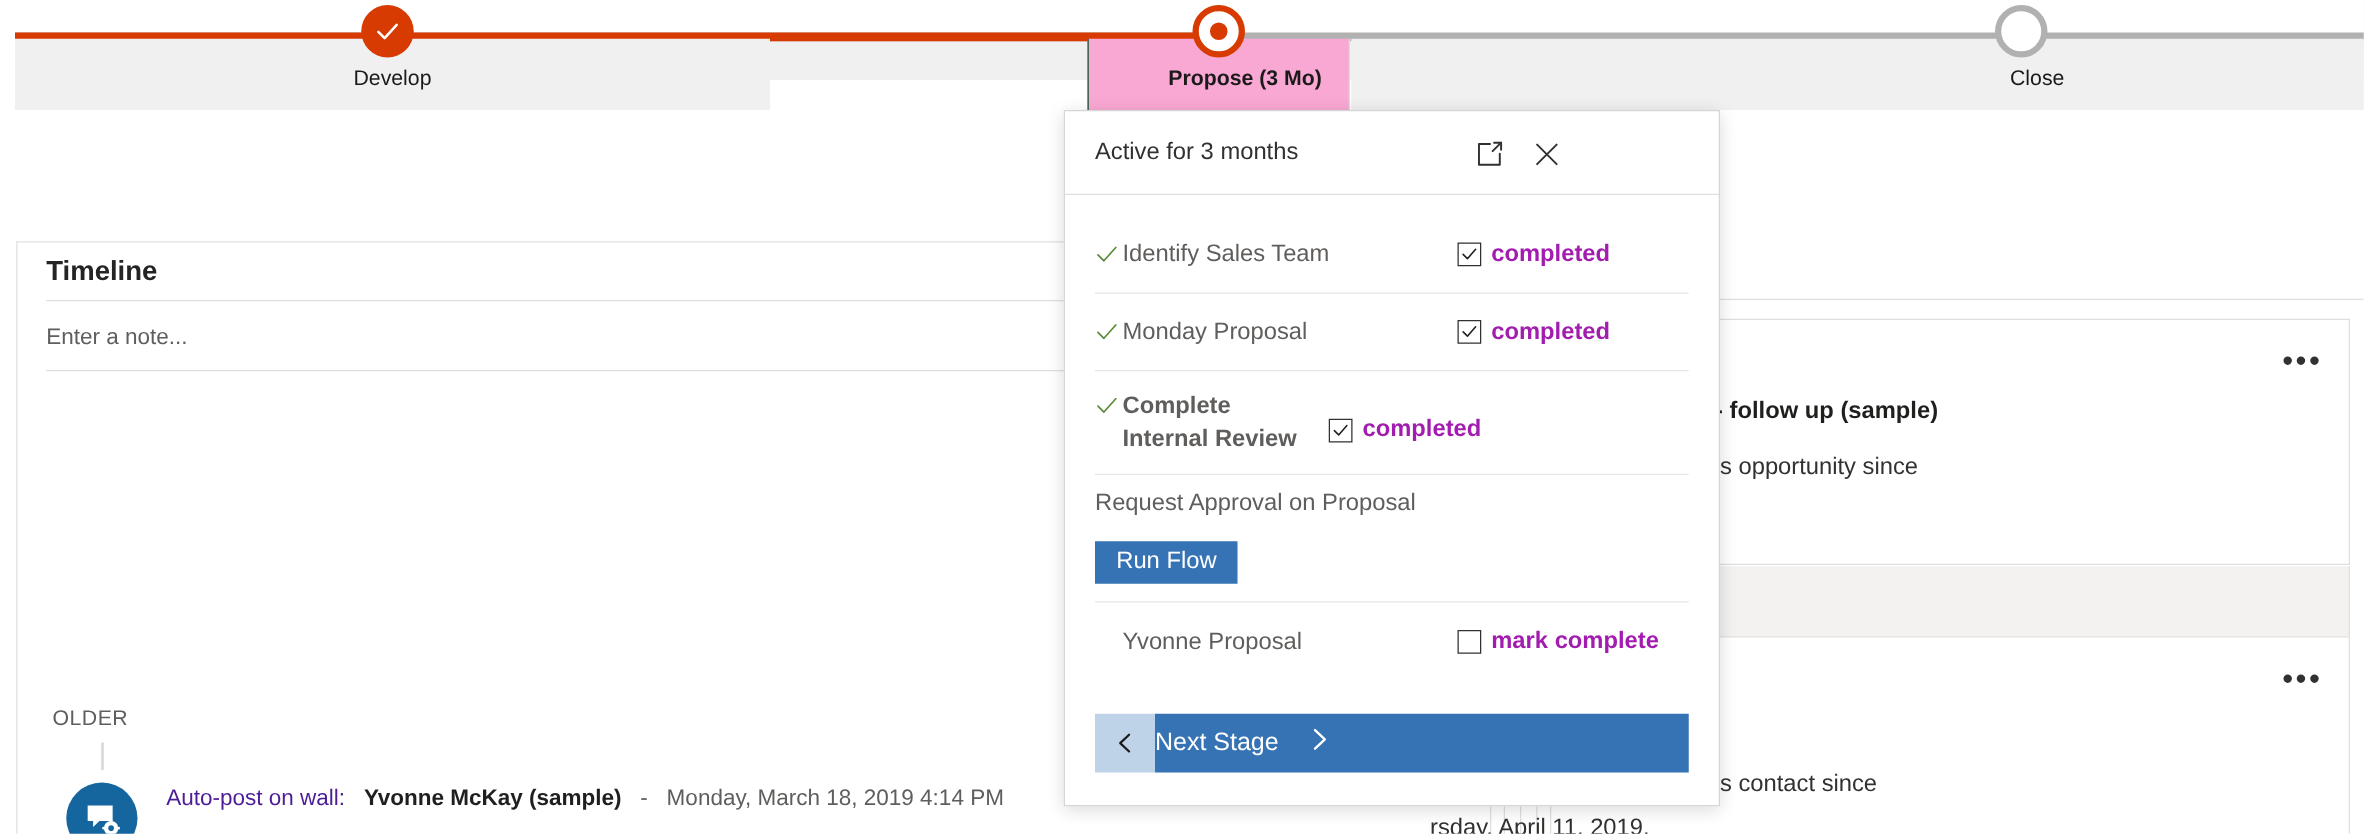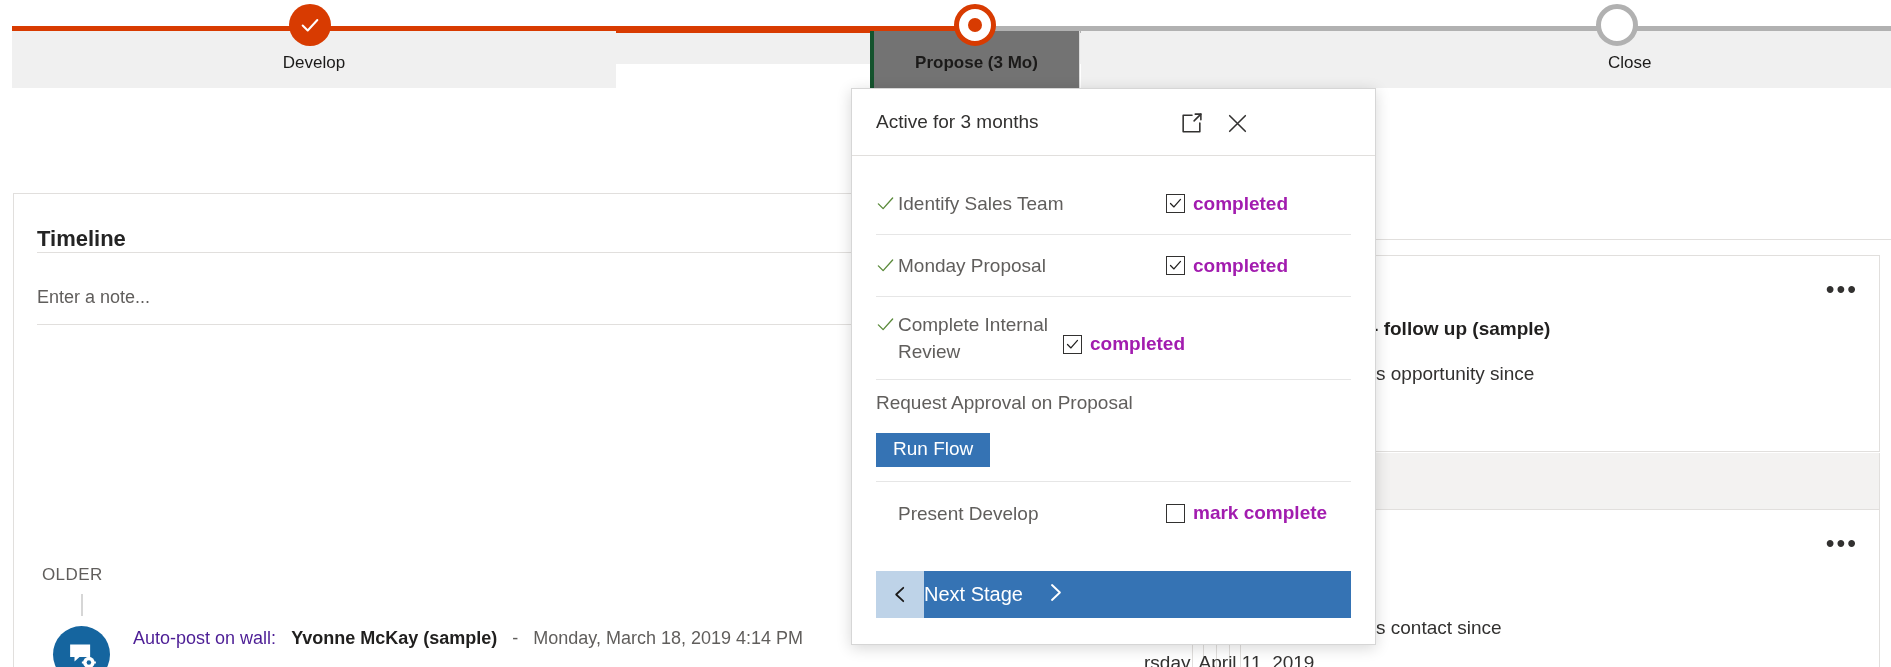--- a/index.html
+++ b/index.html
@@ -29,23 +29,24 @@
   }
   .bpf-rail-done {
     position: absolute; left: 0; top: 26px; width: 963px; height: 7px;
     background: #d83b01;
   }
   .bpf-tab {
     position: absolute; top: 31px; height: 57px;
     background: #f0f0f0;
   }
   .bpf-tab.active {
-    background: #737373;
-    border-left: 4px solid #14532d;
+    background: #f9a8d4;
+    border-left: 1px solid #14532d;
     border-right: 1px solid #dcdcdc;
+    padding-left: 21px;
   }
   .bpf-label {
     position: absolute; width: 100%; text-align: center;
     top: 22px; font-size: 17px; color: #1b1a19; white-space: nowrap;
   }
   .bpf-label.active { font-weight: bold; }
   .bpf-node {
     position: absolute; top: 4px;
     width: 42px; height: 42px; border-radius: 50%;
   }
@@ -69,32 +70,31 @@
 
   
   .timeline-card {
     position: absolute; left: 13px; top: 193px;
     width: 1180px; height: 474px;
     background: #ffffff;
     border: 1px solid #e1dfdd;
     border-bottom: none;
   }
   .timeline-head {
-    position: absolute; left: 23px; top: 12px;
+    position: absolute; left: 23px; top: 0px;
     width: 1155px; height: 47px;
-    display: flex; align-items: flex-end;
+    display: flex; align-items: center;
     border-bottom: 1px solid #e1dfdd;
   }
   .timeline-title { font-size: 22px; font-weight: bold; color: #242424; }
   .note-row {
     position: absolute; left: 23px; top: 48px;
     width: 1155px; height: 55px;
     display: flex; align-items: center;
     border-bottom: 1px solid #e1dfdd;
-    margin-top: 28px;
   }
   .note-placeholder { font-size: 18px; color: #605e5c; }
   .older-label {
     position: absolute; left: 28px; top: 371px;
     font-size: 17px; color: #605e5c; letter-spacing: .4px;
   }
   .conn-line {
     position: absolute; left: 67px; top: 400px;
     width: 2px; height: 22px; background: #d6d6d6;
   }
@@ -396,39 +396,39 @@
           <span class="cbx-label">completed</span>
         </span>
       </div>
 
       <div class="step" style="align-items:flex-start; padding-top:14px; padding-bottom:14px;">
         <span class="step-check" style="padding-top:4px;">
           <svg viewBox="0 0 24 24" fill="none" stroke="#5a8a3a" stroke-width="1.7" stroke-linecap="round" stroke-linejoin="round">
               <polyline points="3,12.5 9,18.5 21,5"></polyline>
             </svg>
         </span>
-        <span class="step-name" style="max-width:165px;">Complete Internal Review</span>
+        <span class="step-name" style="max-width:165px;font-weight:bold;">Complete Internal Review</span>
         <span class="step-right" style="padding-top:22px;">
           <span class="cbx">
             <svg viewBox="0 0 24 24" fill="none" stroke="#201f1e" stroke-width="2" stroke-linecap="round" stroke-linejoin="round">
                 <polyline points="4,12 9.5,17.5 20,5.5"></polyline>
               </svg>
           </span>
           <span class="cbx-label">completed</span>
         </span>
       </div>
 
       <div class="step step-flow">
         <div class="flow-label">Request Approval on Proposal</div>
         <button class="run-flow-btn">Run Flow</button>
       </div>
 
       <div class="step">
         <span class="step-check"></span>
-        <span class="step-name">Present Develop</span>
+        <span class="step-name">Yvonne Proposal</span>
         <span class="step-right">
           <span class="cbx"></span>
           <span class="cbx-label">mark complete</span>
         </span>
       </div>
 
     </div>
 
     <div class="nextstage">
       <div class="ns-back">

